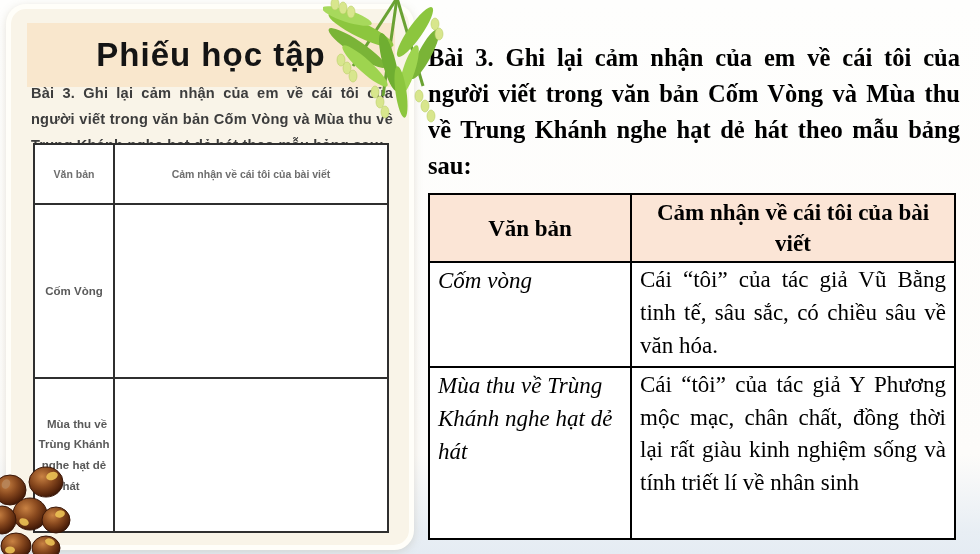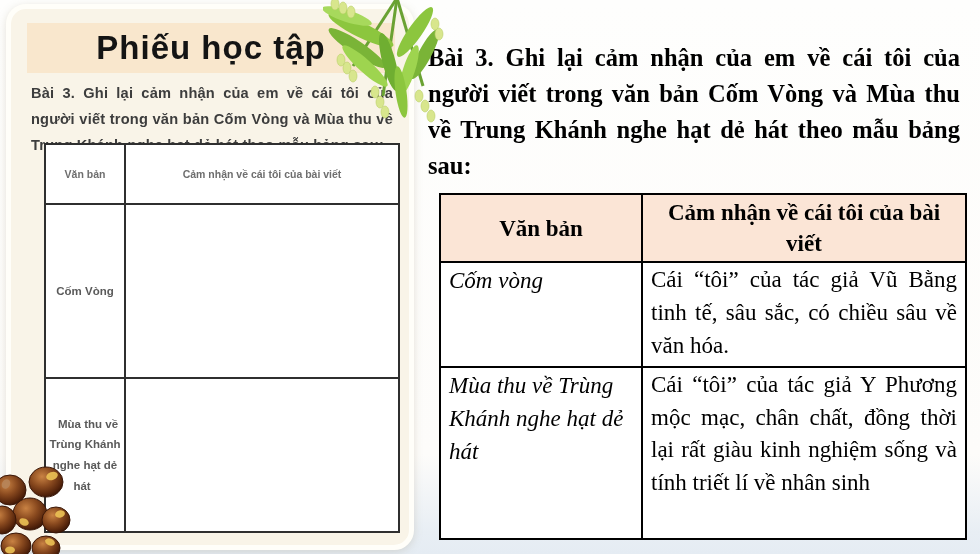--- a/index.html
+++ b/index.html
@@ -8,32 +8,32 @@
     background:linear-gradient(180deg,#fefefd 0%,#fdfcfa 82%,#e8eef4 96%,#e5ecf3 100%);
     font-family:"Liberation Sans",sans-serif;
   }
   
   .card{
     position:absolute;left:6px;top:4px;width:398px;height:536px;
     background:#f9f4e8;border:5px solid #fffef9;border-radius:20px;
     box-shadow:0 2px 8px rgba(150,140,110,.25);
   }
   .banner{
-    position:absolute;left:16px;right:14px;top:14px;height:50px;
+    position:absolute;left:16px;right:14px;top:14px;height:64px;
     background:#f9e7cd;display:flex;align-items:center;justify-content:center;
   }
   .ws-title{
     font-size:33px;font-weight:800;color:#141414;letter-spacing:1px;
   }
   .ws-intro{
     position:absolute;left:20px;right:16px;top:72px;
     font-size:14.6px;font-weight:700;color:#3d3d3d;
     text-align:justify;line-height:1.78;letter-spacing:.2px;
   }
-  table{border-collapse:collapse;margin-left:11px;}
+  table{border-collapse:collapse;}
   .ws-table{
     position:absolute;left:22px;top:134px;width:356px;
     background:#fff;table-layout:fixed;
   }
   .ws-table td{border:2px solid #2f2f2f;vertical-align:middle;text-align:center;}
   .ws-col1{width:76px;}
   .ws-head td{height:56px;font-size:10.5px;color:#6e6e6e;font-weight:600;}
   .ws-row1 td{height:170px;}
   .ws-row2 td{height:150px;}
   .ws-label{font-size:11.5px;color:#5a5a5a;font-weight:600;line-height:1.7;padding:0 6px;}

